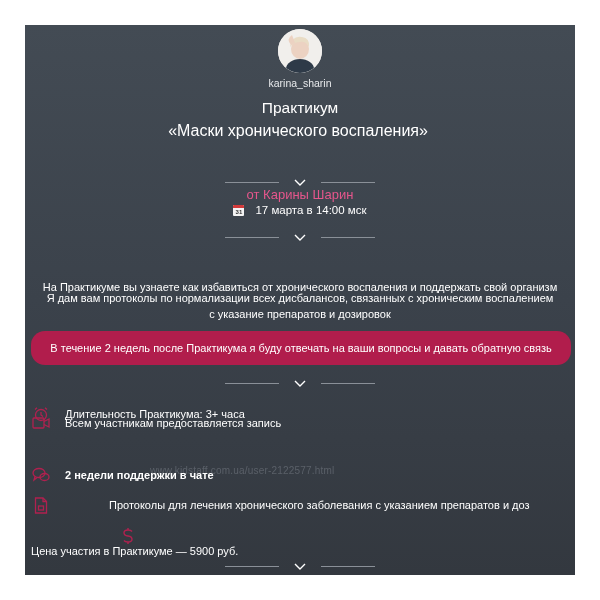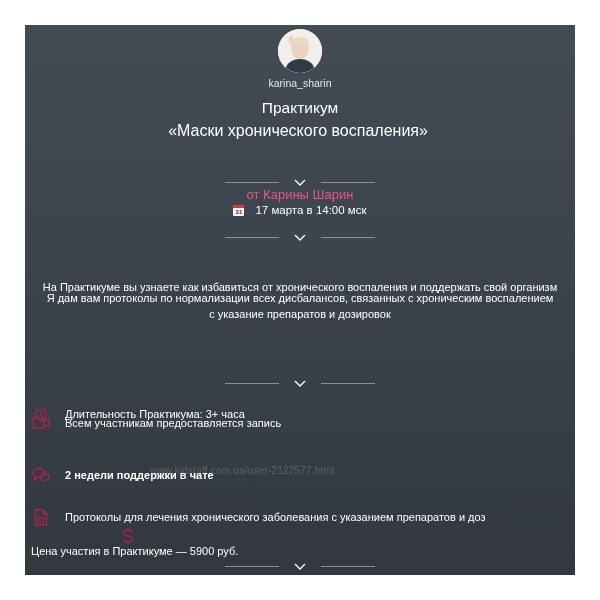--- a/index.html
+++ b/index.html
@@ -114,20 +114,23 @@
           <path d="M1 1 L6 6 L11 1" stroke="#ffffff" stroke-width="1.4" fill="none"></path>
         </svg>
     </span>
     <span class="line"></span>
   </div>
 
   <div class="para" style="top:232px;margin-top:22px;">На Практикуме вы узнаете как избавиться от хронического воспаления и поддержать свой организм</div>
   <div class="para" style="top:265px;">Я дам вам протоколы по нормализации всех дисбалансов, связанных с хроническим воспалением</div>
   <div class="para" style="top:281px;">с указание препаратов и дозировок</div>
 
+  <div class="banner">
+    <span>В течение 2 недель после Практикума я буду отвечать на ваши вопросы и давать обратную связь</span>
+  </div>
 
   <div class="divider" style="top:352px;">
     <span class="line"></span>
     <span class="chev">
       <svg width="12" height="7" viewBox="0 0 12 7">
           <path d="M1 1 L6 6 L11 1" stroke="#ffffff" stroke-width="1.4" fill="none"></path>
         </svg>
     </span>
     <span class="line"></span>
   </div>
@@ -159,21 +162,21 @@
     <span class="ico">
       <svg width="18" height="16" viewBox="0 0 18 16" fill="none" stroke="#b0214f" stroke-width="1.3">
         <ellipse cx="7" cy="6" rx="6" ry="4.5"></ellipse>
           <path d="M3 9.5 L2 13 L5.5 10.3"></path>
         <ellipse cx="12.5" cy="10" rx="4.5" ry="3.5"></ellipse>
       </svg>
     </span>
     <span class="txt">2 недели поддержки в чате</span>
   </div>
 
-  <div class="feature" style="top:482px;">
+  <div class="feature" style="top:470px;gap:44px;">
     <span class="ico">
       <svg width="14" height="17" viewBox="0 0 14 17" fill="none" stroke="#b0214f" stroke-width="1.3">
         <path d="M1.5 1 H9 L12.5 4.5 V16 H1.5 Z"></path>
           <path d="M9 1 V4.5 H12.5"></path>
         <rect x="4.5" y="9" width="5" height="4"></rect>
       </svg>
     </span>
     <span class="txt">Протоколы для лечения хронического заболевания с указанием препаратов и доз</span>
   </div>
 

